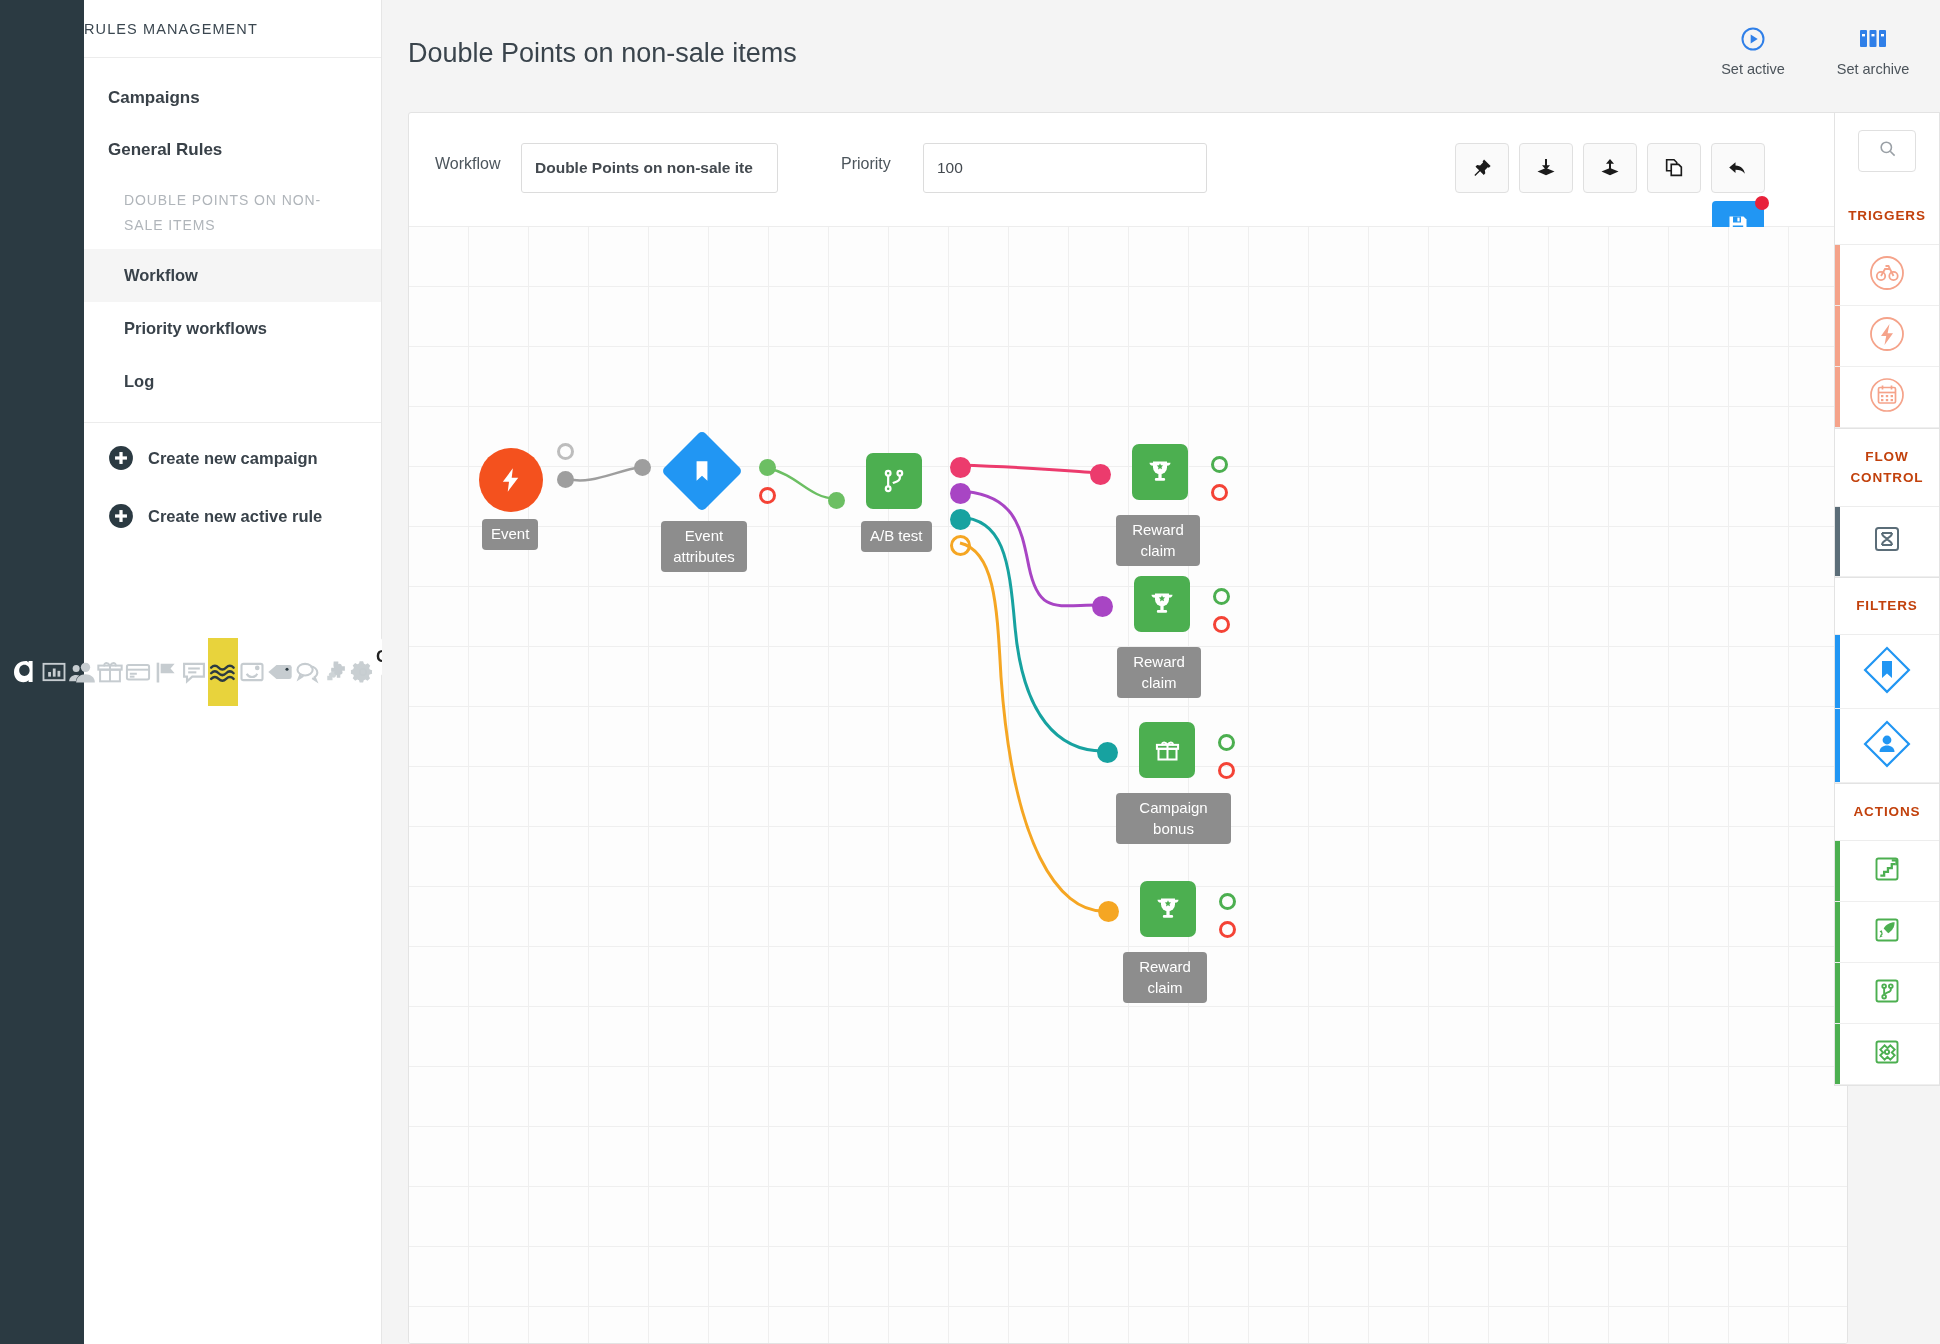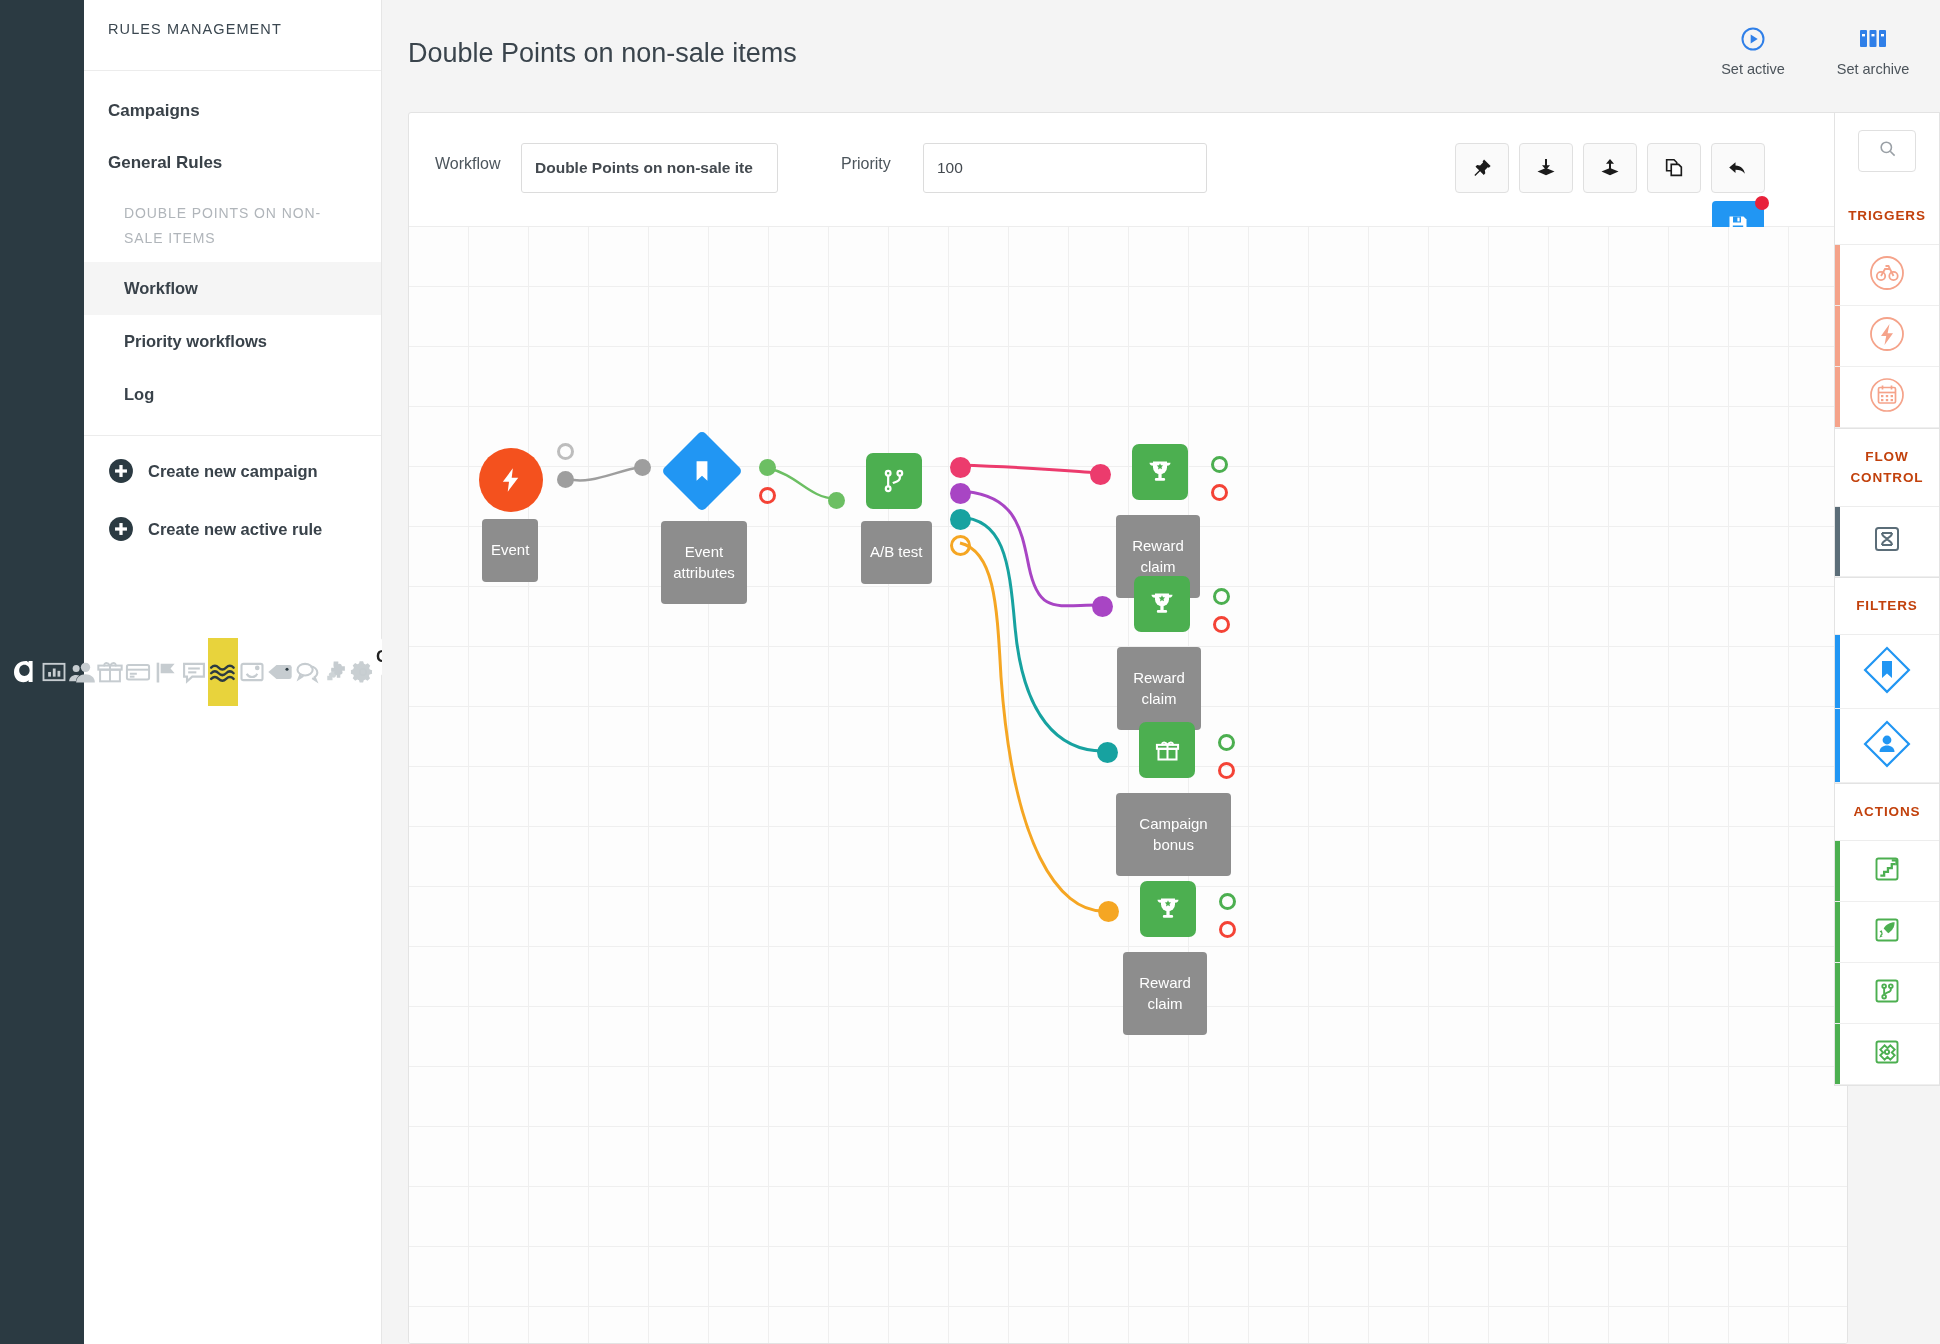--- a/index.html
+++ b/index.html
@@ -41,22 +41,21 @@
     margin-bottom: 30px; cursor: pointer;
   }
 
   
   .nav {
     width: 298px; flex: 0 0 298px; height: 1344px;
     background: #ffffff;
     border-right: 1px solid #e6e6e6;
   }
   .nav-title {
-    height: 71px; line-height: 58px;
-    padding-left: 24px;
+    height: 58px; line-height: 58px;
     font-size: 14.5px; letter-spacing: 1.1px;
     color: #3b4750; font-weight: 400;
     border-bottom: 1px solid #ececec;
   }
   .nav-section { padding-top: 14px; }
   .nav-row {
     padding: 16px 24px; font-size: 17px; color: #394148;
     font-weight: 600; cursor: pointer;
   }
   .nav-sub {
@@ -166,21 +165,21 @@
   .node-diamond {
     width: 58px; height: 58px; background: #2196f3;
     transform: rotate(45deg); border-radius: 5px;
     display:flex; align-items:center; justify-content:center;
     cursor:pointer;
   }
   .node-diamond > * { transform: rotate(-45deg); }
   .node-label {
     position: absolute;
     background: #8d8d8d; color: #fff;
-    border-radius: 4px; padding: 21px 9px;
+    border-radius: 4px; padding: 5px 9px;
     font-size: 15px; line-height: 1.38;
     text-align: center; white-space: pre-line;
     pointer-events: none;
   }
   .port {
     position: absolute; border-radius: 50%;
     cursor: pointer;
   }
   .port-filled { width: 17px; height: 17px; }
   .port-hollow { width: 17px; height: 17px; border: 3px solid; background: transparent; }

